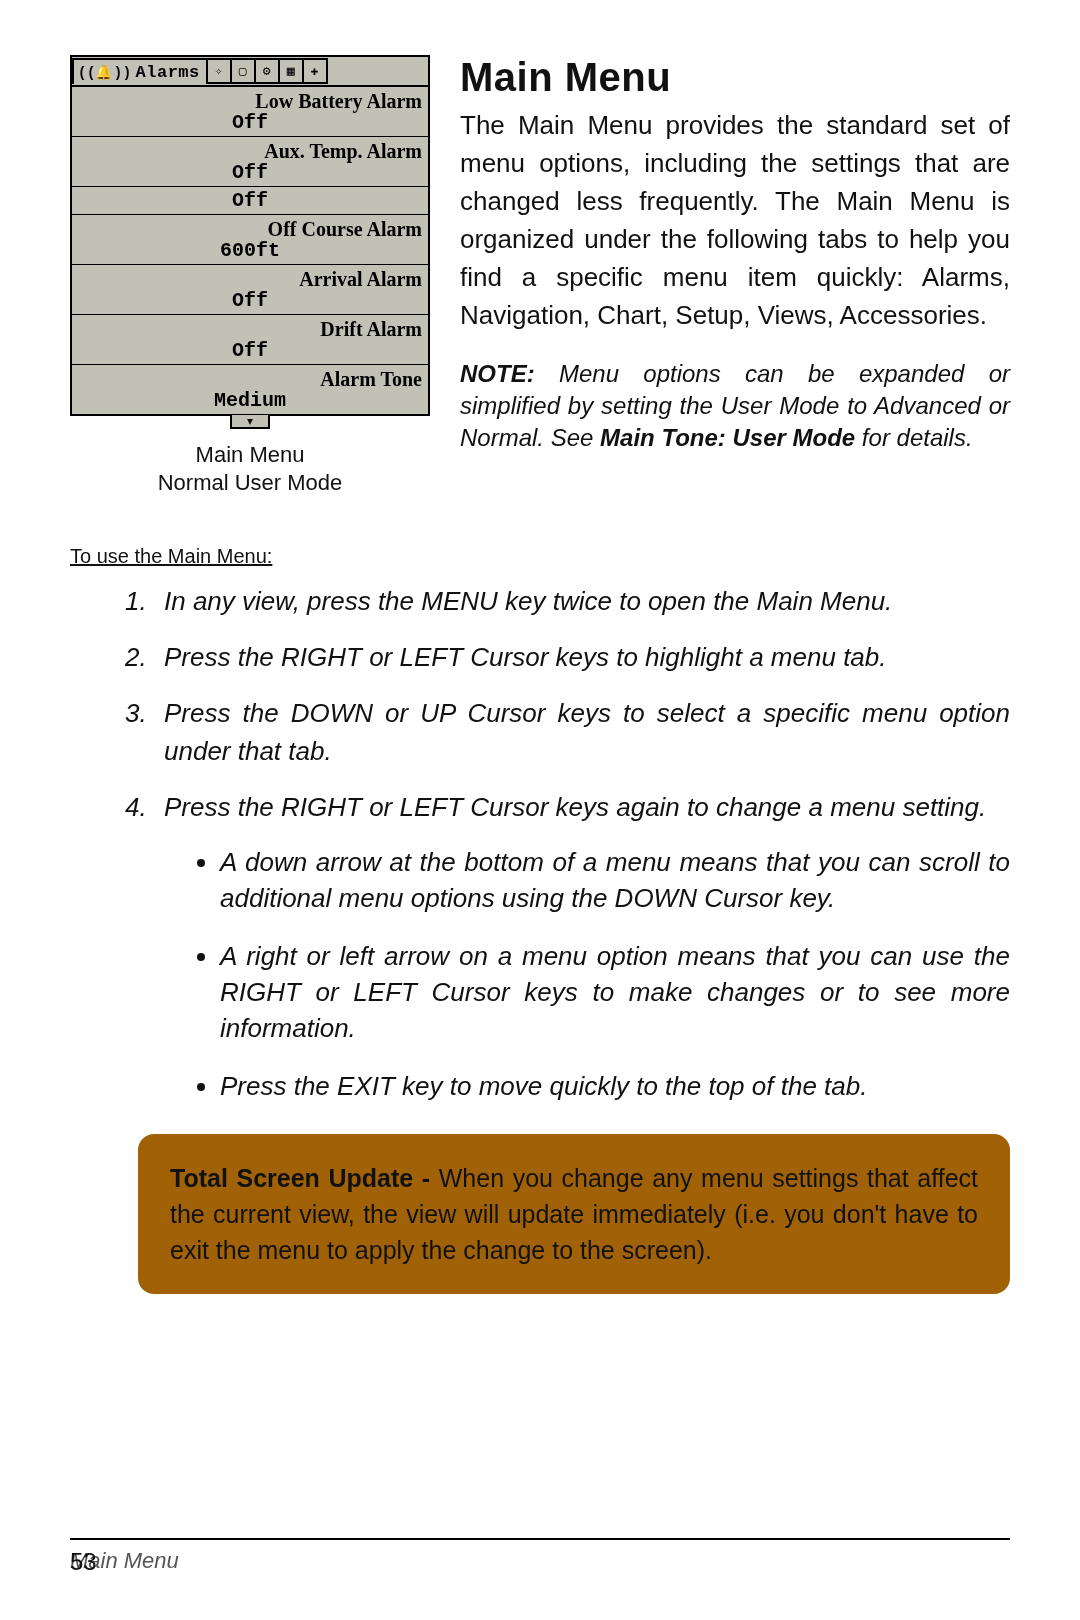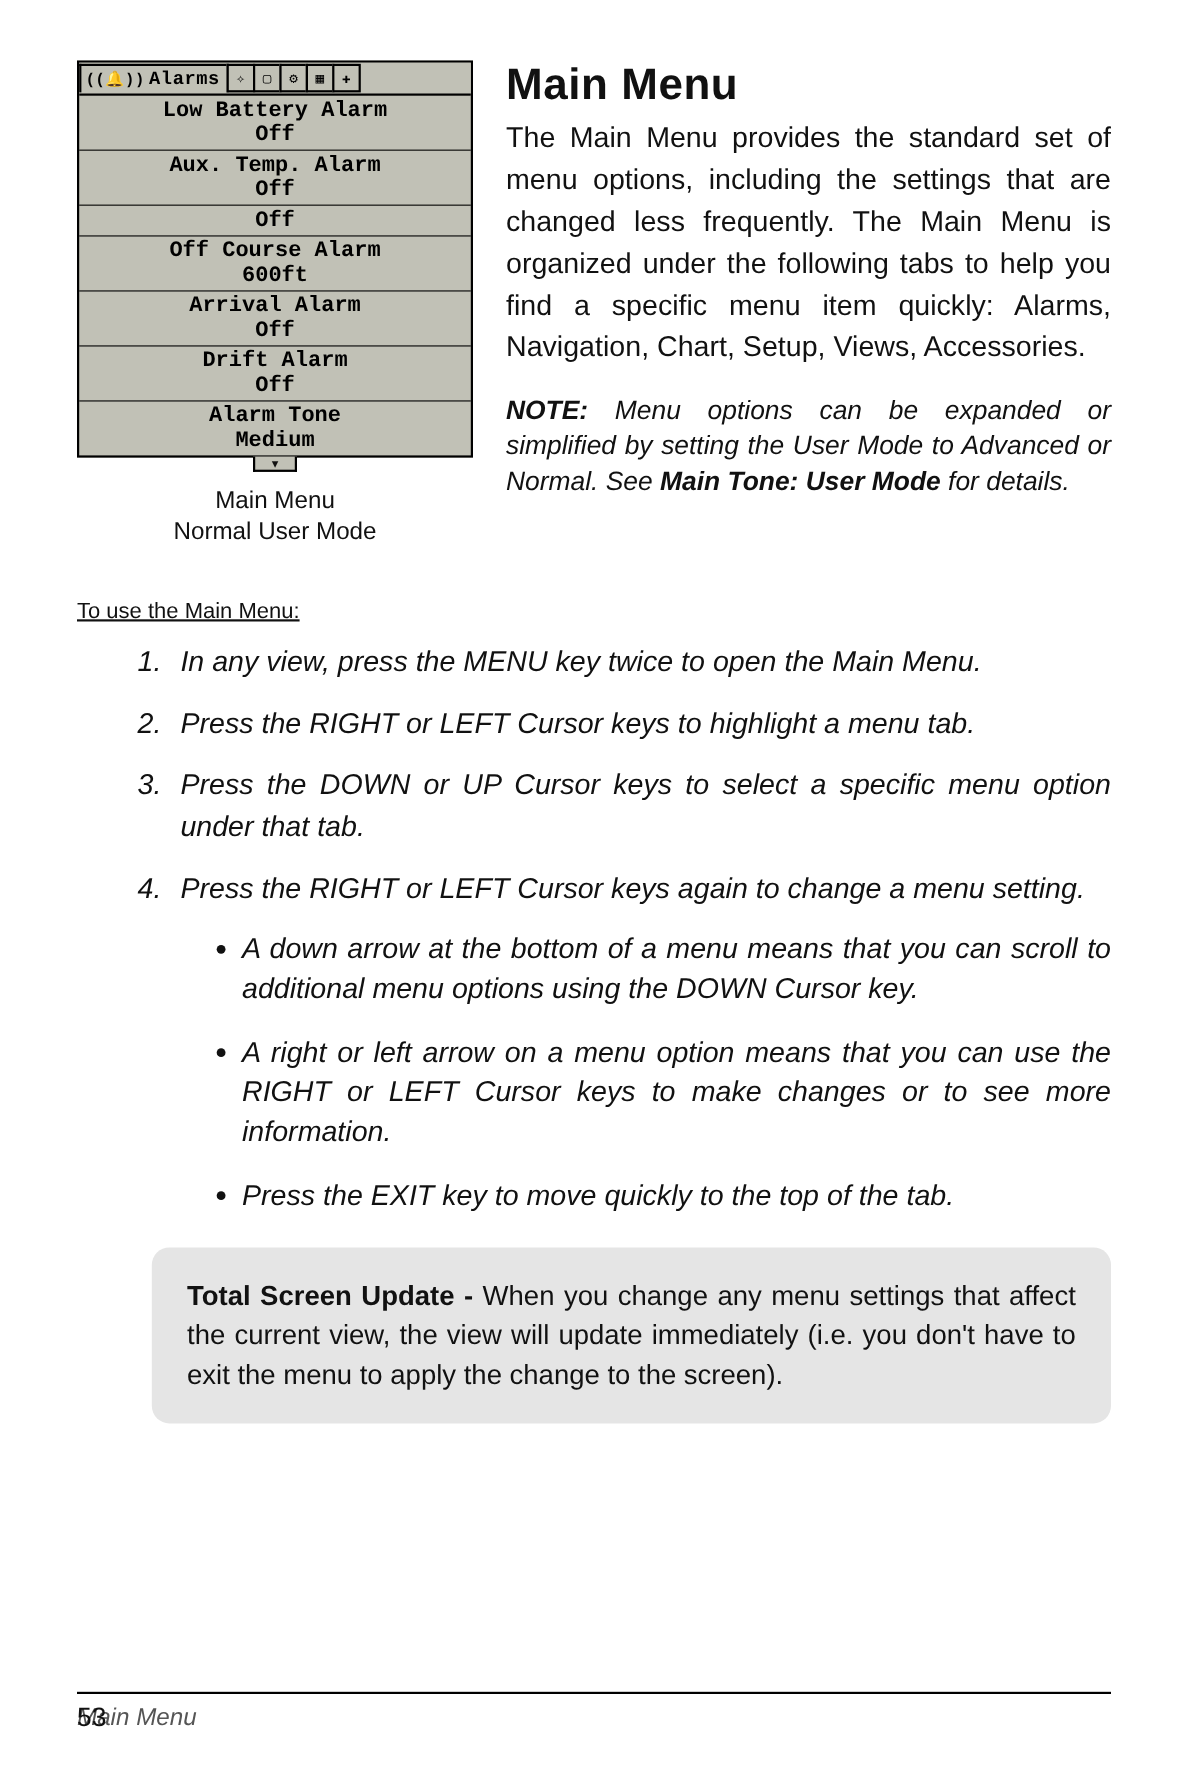--- a/index.html
+++ b/index.html
@@ -54,21 +54,21 @@
     margin-left:-2px;
   }
   .alarm-glyph{font-size:14px;}
   .menu-item{
     border-bottom:1px solid #000;
     padding:3px 6px 2px 6px;
     font-size:20px;
     line-height:22px;
   }
   .menu-item:last-child{border-bottom:none;}
-  .menu-item .label{display:block;text-align:center;}
+  .menu-item .label{display:block;text-align:right;font-family:Liberation Serif, serif;}
   .menu-item .value{display:block;text-align:center;font-size:20px;}
   .scroll-nub{
     width:36px;height:12px;
     border:2px solid #000;border-top:none;
     margin:-1px auto 0 auto;
     background:#c1c1b6;
     display:flex;align-items:center;justify-content:center;
     font-size:12px;line-height:10px;
   }
   .caption{
@@ -122,21 +122,21 @@
     font-size:26px;
     line-height:36px;
     padding-left:56px;
     margin:18px 0 0 0;
     text-align:justify;
   }
   ul.sub li{margin-bottom:22px;}
 
   
   .callout{
-    background:#e5e5e5;
+    background:#a16207;
     border-radius:16px;
     padding:26px 32px;
     font-size:25px;
     line-height:36px;
     margin:30px 0 0 68px;
     text-align:justify;
   }
   .callout .lead{font-weight:bold;}
 
   

